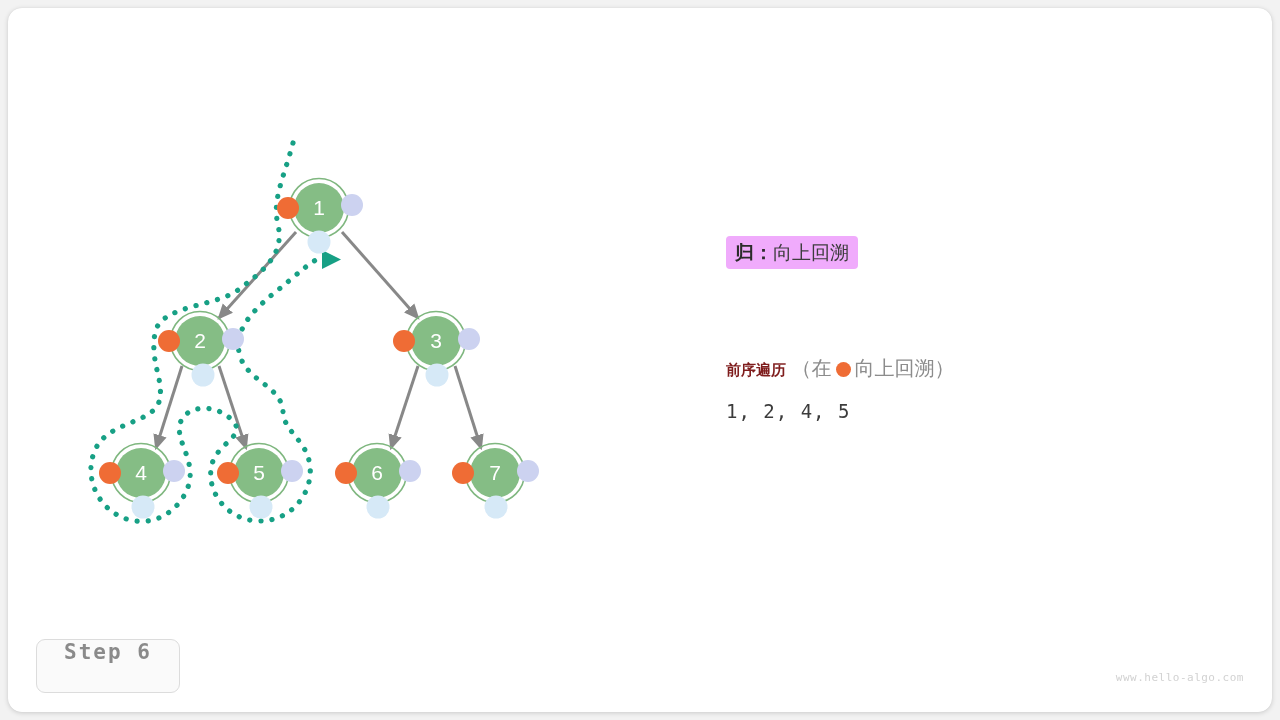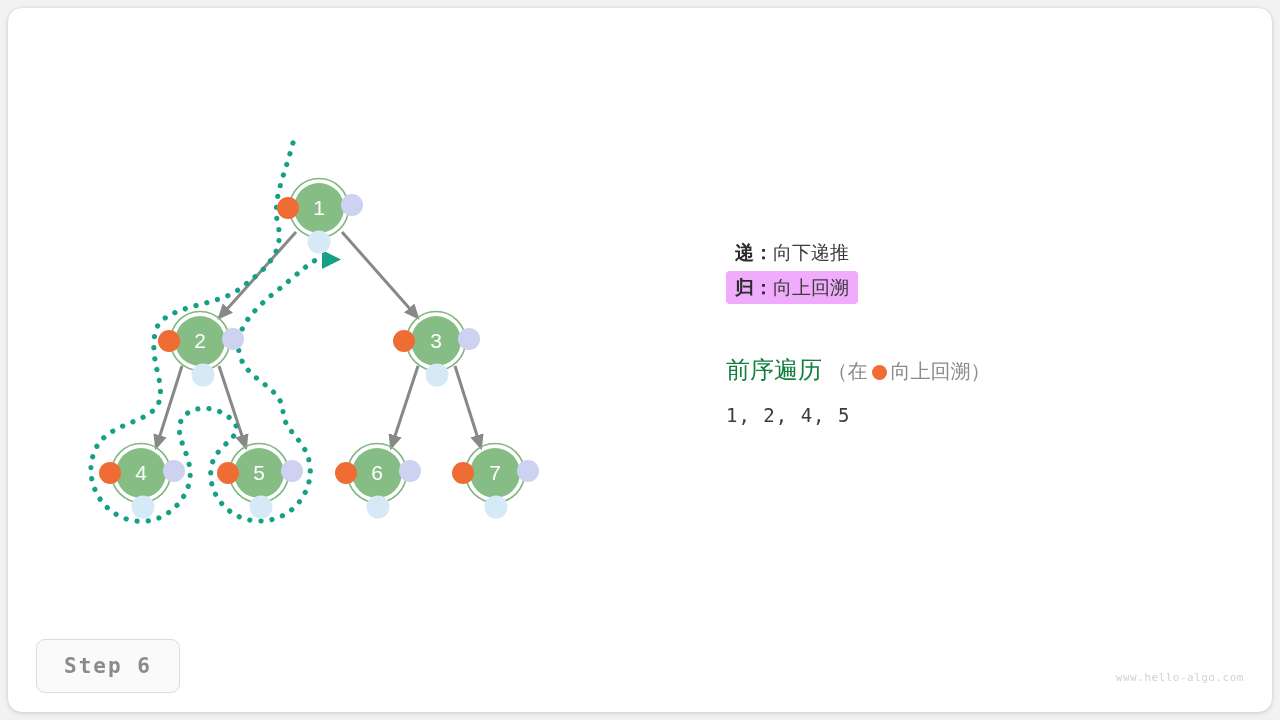--- a/index.html
+++ b/index.html
@@ -65,23 +65,23 @@
     top: 358px;
     width: 520px;
   }
   #traverse-title {
     font-size: 20px;
     color: #8c8c8c;
     white-space: nowrap;
     line-height: 1;
   }
   #traverse-title .strong {
-    font-weight: normal;
-    color: #15803d;
-    font-size: 24px;
+    font-weight: bold;
+    color: #7f1d1d;
+    font-size: 15px;
   }
   .inline-dot {
     display: inline-block;
     width: 15px;
     height: 15px;
     border-radius: 50%;
     background: #ef6c35;
     vertical-align: -2px;
     margin: 0 4px;
   }
@@ -98,21 +98,20 @@
     position: absolute;
     left: 36px;
     top: 639px;
     width: 144px;
     height: 54px;
     box-sizing: border-box;
     border: 1px solid #dcdcdc;
     border-radius: 9px;
     background: #fafafa;
     display: flex;
-    align-items: center;
     justify-content: center;
   }
   #step-badge-label {
     font-family: "DejaVu Sans Mono", monospace;
     font-weight: bold;
     font-size: 21px;
     color: #8a8a8a;
     letter-spacing: 2px;
   }
 
@@ -232,23 +231,20 @@
       <circle cx="495" cy="473" r="29.5" fill="none" stroke="#7fb77f" stroke-width="1.6"></circle>
       <circle cx="495" cy="473" r="25" fill="#85bd85"></circle>
       <circle cx="463" cy="473" r="11" fill="#ef6c35"></circle>
       <circle cx="528" cy="471" r="11" fill="#ccd2f0"></circle>
       <circle cx="496" cy="507" r="11.5" fill="#d6e9f7"></circle>
       <text class="node-label" x="495" y="480" text-anchor="middle">7</text>
     </g>
   </svg>
 
   <div id="panel">
-    <div class="legend-line">
-      <span class="kw">递：</span><span>向下递推</span>
-    </div>
     <div class="legend-line highlight">
       <span class="kw">归：</span><span>向上回溯</span>
     </div>
   </div>
 
   <div id="traverse-block">
     <div id="traverse-title">
       <span class="strong">前序遍历</span>
       <span>（在</span><span class="inline-dot"></span><span>向上回溯）</span>
     </div>

